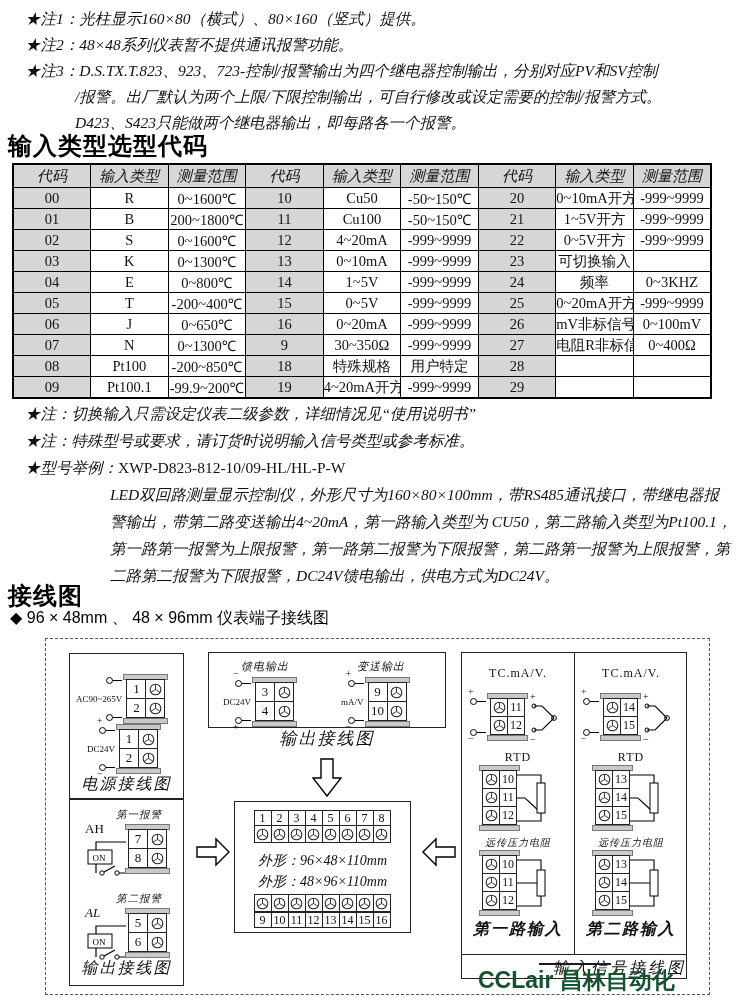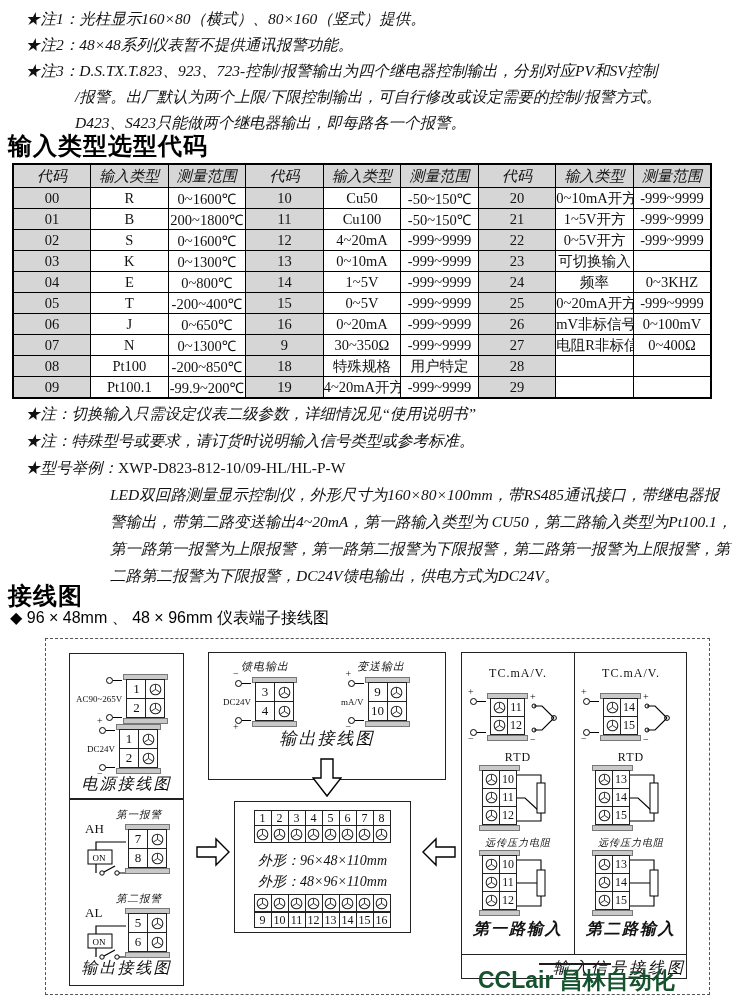--- a/index.html
+++ b/index.html
@@ -328,21 +328,21 @@
             <span class="tcell">
               <svg viewBox="0 0 20 20" width="13" height="13">
                 <circle cx="10" cy="10" r="8.2" fill="none" stroke="#222" stroke-width="1.6"></circle>
                 <path d="M10 10L10 2.6 M10 10L3.6 13.9 M10 10L16.4 13.9" stroke="#222" stroke-width="1.4" fill="none"></path>
               </svg>
             </span>
           </div>
         </div>
 
       <div class="small-title" style="left:46px;top:92px;font-size:10.5px;">第二报警</div>
-      <div style="position:absolute;left:15px;top:105px;font-size:13px;">AL</div>
+      <div style="position:absolute;left:15px;top:105px;font-size:13px;font-style:italic;">AL</div>
       <svg class="arrow" style="left:10px;top:114px;" width="48" height="50" viewBox="0 0 48 50">
         <path d="M46 12 H16 V43 M39 43 H46" stroke="#000" fill="none" stroke-width="1.2"></path>
         <rect x="8" y="20" width="24" height="14" fill="#fff" stroke="#000"></rect>
         <text x="12.5" y="31" font-size="9">ON</text>
         <circle cx="22" cy="43" r="2.2" fill="none" stroke="#000"></circle>
         <path d="M24 42 L35 36" stroke="#000" stroke-width="1.2"></path>
         <circle cx="37" cy="43" r="2.2" fill="none" stroke="#000"></circle>
       </svg>
       <div style="position:absolute;left:58px;top:108px;" class="tblock">
           <div class="trow">
@@ -361,21 +361,21 @@
                 <circle cx="10" cy="10" r="8.2" fill="none" stroke="#222" stroke-width="1.6"></circle>
                 <path d="M10 10L10 2.6 M10 10L3.6 13.9 M10 10L16.4 13.9" stroke="#222" stroke-width="1.4" fill="none"></path>
               </svg>
             </span>
           </div>
         </div>
 
       <div class="dlabel" style="top:158px;">输出接线图</div>
     </div>
 
-    <div class="dbox" style="left:162px;top:13px;width:238px;height:128px;">
+    <div class="dbox" style="left:162px;top:13px;width:238px;height:76px;">
       <div class="small-title" style="left:32px;top:6px;">馈电输出</div>
       <div class="flexrow" style="left:14px;top:24px;">
         <div class="leadcol" style="height:44px;">
           <span class="lead">
               <i class="sign">−</i>
               <i class="dot"></i>
               <i class="ln"></i>
             </span>
           <span class="tag">DC24V</span>
           <span class="lead">

